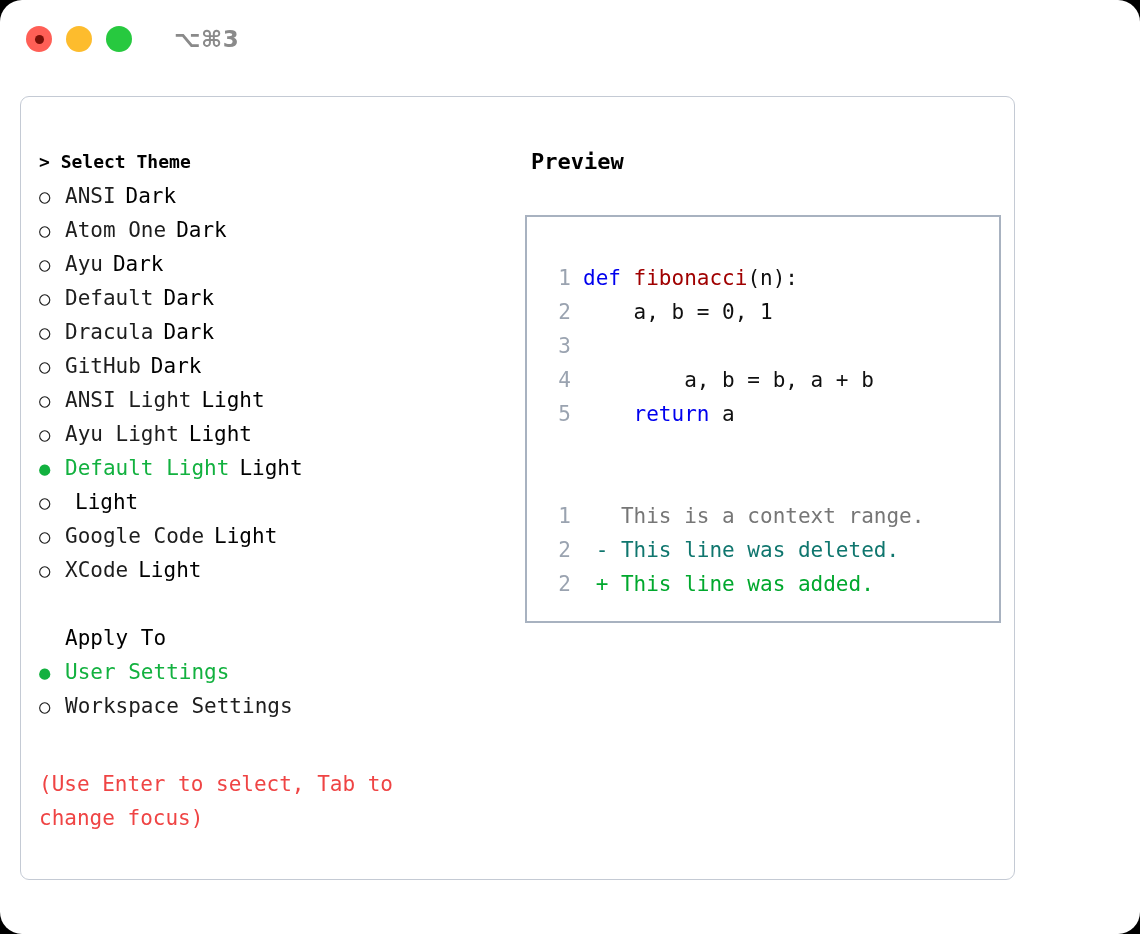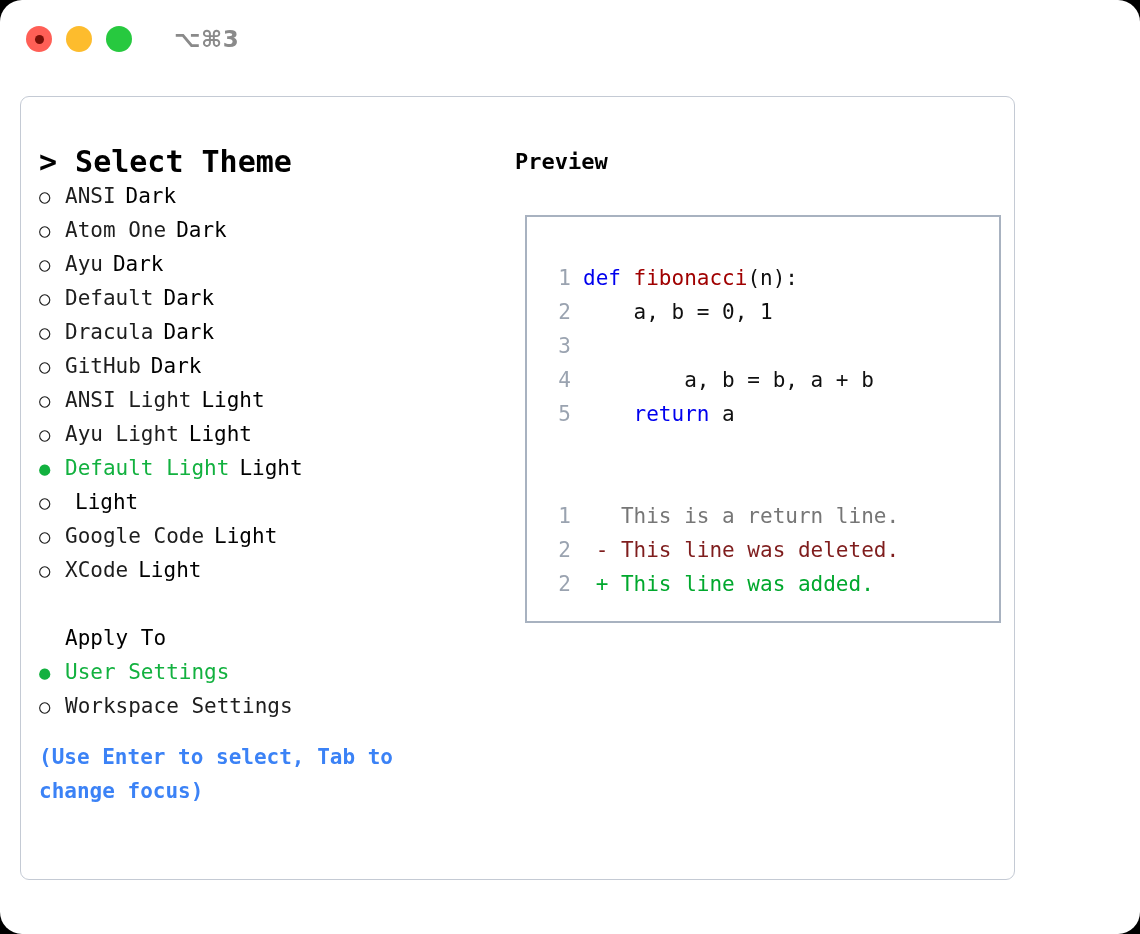--- a/index.html
+++ b/index.html
@@ -80,21 +80,21 @@
     display: flex;
     padding: 48px 0 0 18px;
     box-sizing: border-box;
     height: 100%;
   }
   .col-left  { width: 470px; flex: none; }
   .col-right { flex: 1; }
 
   
   .section-title {
-    font-size: 30px;
+    font-size: 18px;
     font-weight: bold;
     color: #000000;
     letter-spacing: 0px;
     white-space: pre;
     line-height: 34px;
     height: 34px;
   }
 
   .opt-row {
     display: flex;
@@ -121,37 +121,36 @@
   .subsection-title {
     font-size: 21px;
     color: #000000;
     line-height: 34px;
     height: 34px;
     padding-left: 26px;
     white-space: pre;
   }
 
   .hint {
-    margin-top: 17px;
+    margin-top: 44px;
     font-size: 21px;
-    color: #3b82f6;
+    color: #ef4444;
     line-height: 34px;
     width: 400px;
     white-space: pre-wrap;
-    font-weight: bold;
   }
 
   
   .preview-title {
     font-size: 22px;
     font-weight: bold;
     color: #000000;
     line-height: 34px;
     height: 34px;
-    margin-left: 6px;
+    margin-left: 22px;
   }
   .preview-box {
     margin-top: 36px;
     margin-left: 16px;
     width: 476px;
     height: 408px;
     border: 2px solid #a8b2c0;
     box-sizing: border-box;
     background: #ffffff;
     padding: 44px 0 0 14px;
@@ -167,21 +166,21 @@
     color: #9aa3b0;
     width: 30px;
     flex: none;
     text-align: right;
     margin-right: 12px;
   }
   .tok-kw   { color: #0000ee; margin-top: 29px; }
   .tok-fn   { color: #a00000; text-align: center; }
   .tok-txt  { color: #101010; }
   .tok-ctx  { color: #767676; }
-  .tok-del  { color: #7f1d1d; }
+  .tok-del  { color: #0f766e; }
   .tok-add  { color: #00a82d; }
   .blank-line { height: 34px; }
 </style>
 </head>
 <body>
 
 <div class="window">
 
   <div class="titlebar">
     <div class="lights">
@@ -306,21 +305,21 @@
           <div class="code-line">
             <span class="ln">5</span>
             <span><span class="tok-txt">    </span><span class="tok-kw">return</span><span class="tok-txt"> a</span></span>
           </div>
 
           <div class="blank-line"></div>
           <div class="blank-line"></div>
 
           <div class="code-line">
             <span class="ln">1</span>
-            <span class="tok-ctx">   This is a return line.</span>
+            <span class="tok-ctx">   This is a context range.</span>
           </div>
 
           <div class="code-line">
             <span class="ln">2</span>
             <span class="tok-del"> - This line was deleted.</span>
           </div>
 
           <div class="code-line">
             <span class="ln">2</span>
             <span class="tok-add"> + This line was added.</span>

